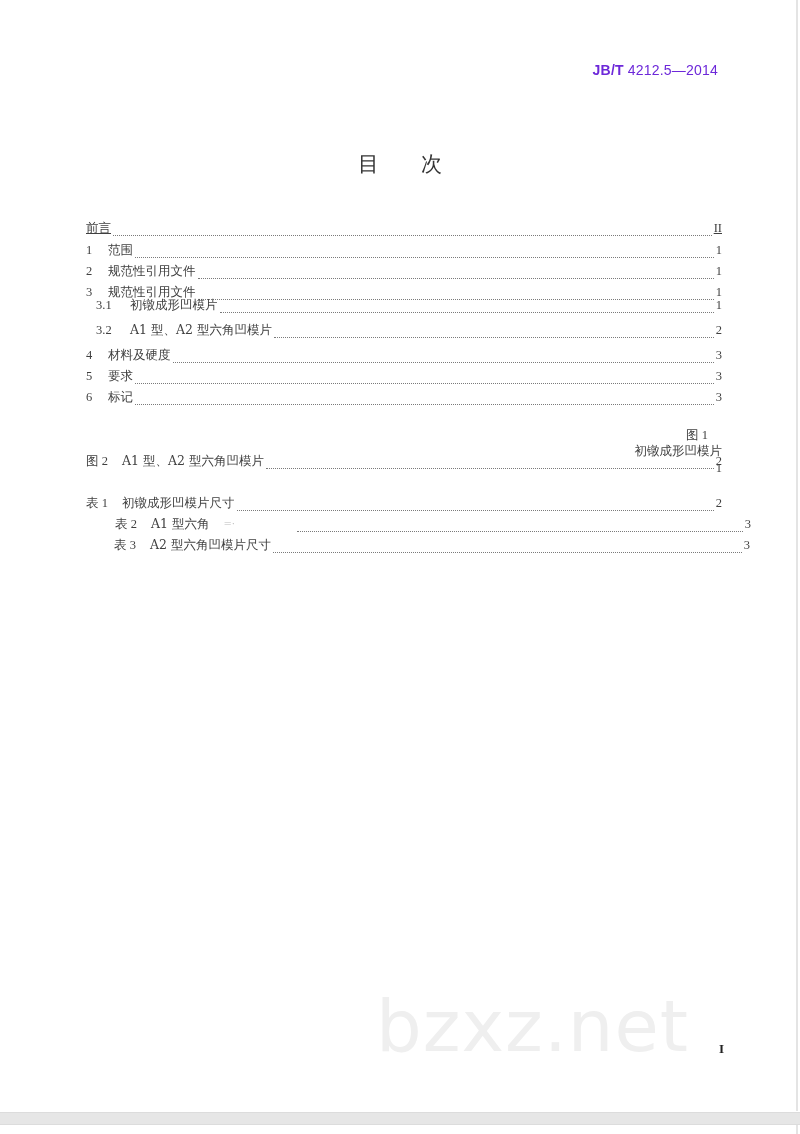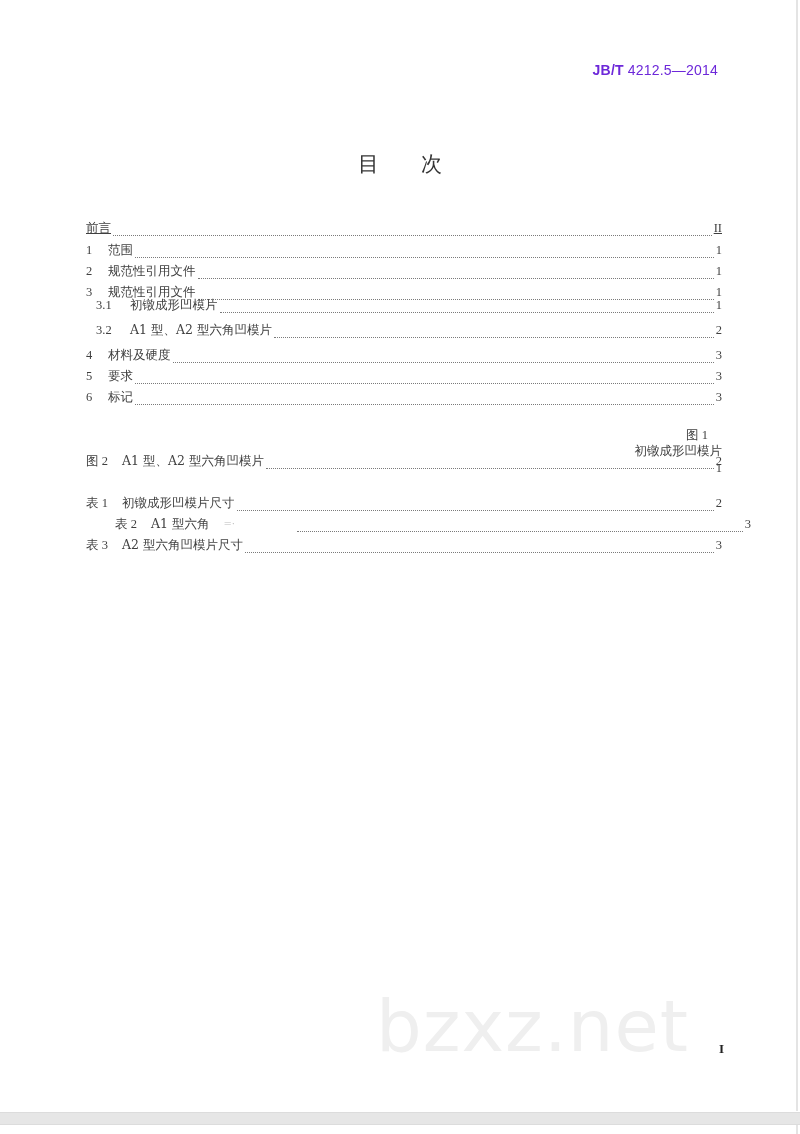--- a/index.html
+++ b/index.html
@@ -239,21 +239,21 @@
     </div>
 
     <div class="toc-row" style="top:512px;margin-left:29px;">
       <span class="num w3">表 2</span>
       <span class="lbl">A1 型六角</span>
       <span class="gap-text">=·</span>
       <span class="dots"></span>
       <span class="pg">3</span>
     </div>
 
-    <div class="toc-row" style="top:533px;">
+    <div class="toc-row" style="top:533px;margin-left:28px;">
       <span class="num w3">表 3</span>
       <span class="lbl">A2 型六角凹模片尺寸</span>
       <span class="dots"></span>
       <span class="pg">3</span>
     </div>
   </div>
 
   <div class="watermark">bzxz.net</div>
 
   <div class="page-num">I</div>

